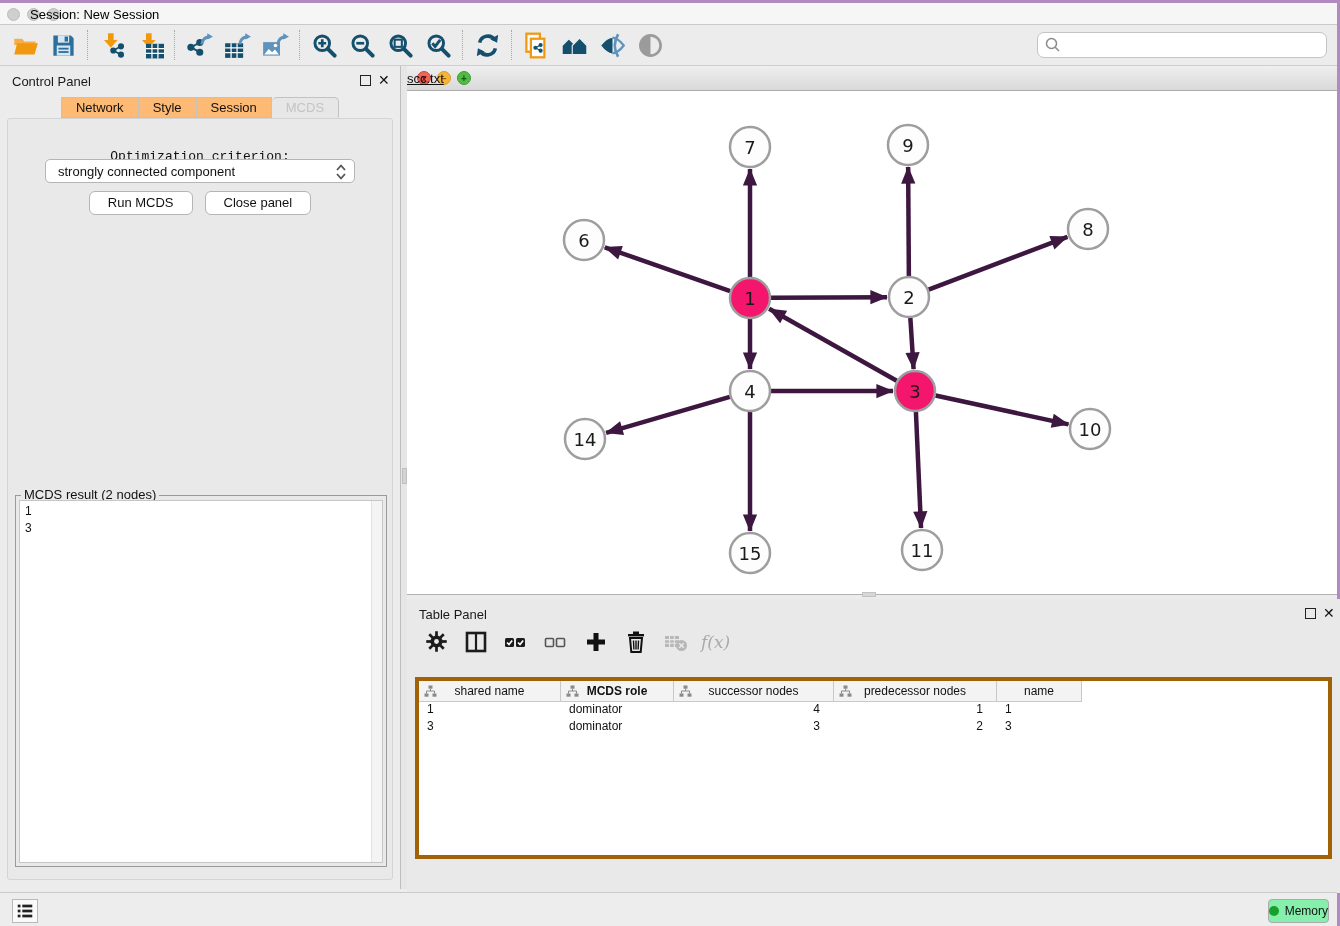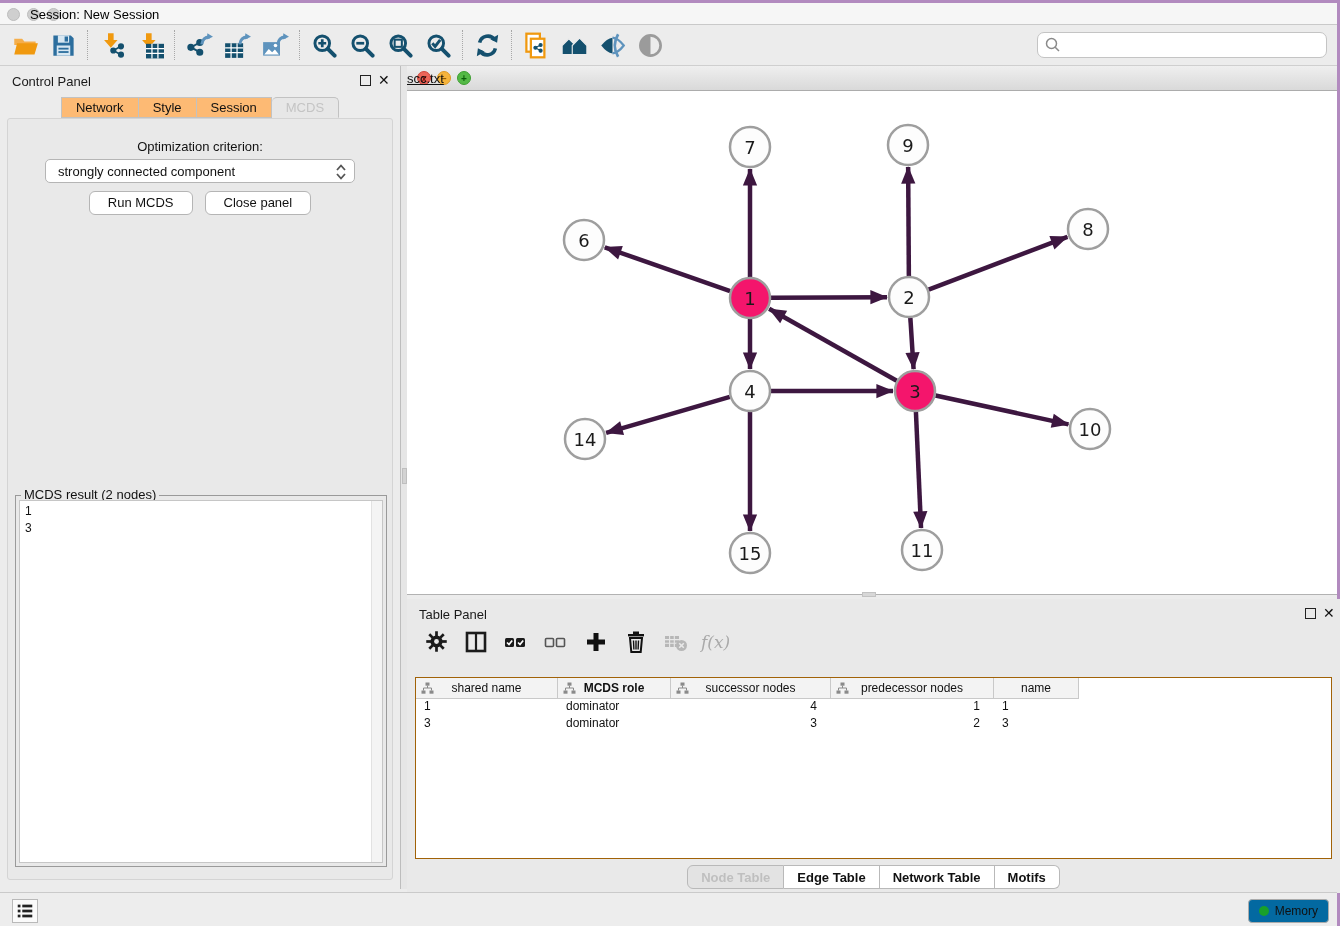--- a/index.html
+++ b/index.html
@@ -24,21 +24,21 @@
   .cpanel { position:absolute; left:0; top:63px; width:400px; height:823px; background:#ECECEC; }
   .panel-head { position:absolute; left:0; top:0; width:100%; height:28px; }
   .panel-head .ph-title { position:absolute; left:12px; top:8px; font-size:13px; color:#1A1A1A; }
   .ph-float { position:absolute; top:9px; width:11px; height:11px; border:1.5px solid #222; }
   .ph-close { position:absolute; top:7px; font-size:14px; font-weight:bold; color:#111; line-height:14px; }
   .cp-tabs { position:absolute; left:0; top:31px; width:100%; height:21px; display:flex; justify-content:center; }
   .cp-tab { height:21px; padding:0 14px; font-size:13px; line-height:20px; background:#fdba74; border:1px solid #C2C2C2; border-left:none; color:#111; }
   .cp-tab:first-child { border-left:1px solid #C2C2C2; }
   .cp-tab.active { background:#E7E7E7; color:#C4C4C4; border-radius:5px 5px 0 0; border-bottom:1px solid #E7E7E7; }
   .cp-body { position:absolute; left:7px; top:52px; width:386px; height:762px; background:#E9E9E9; border:1px solid #D4D4D4; border-radius:3px; }
-  .opt-label { position:absolute; left:0; top:20px; width:100%; text-align:center; font-size:13px; color:#111; }
+  .opt-label { position:absolute; left:0; top:30px; width:100%; text-align:center; font-size:13px; color:#111;font-family:Liberation Mono, monospace; }
   .dropdown { position:absolute; left:37px; top:40px; width:310px; height:24px; background:#FFF; border:1px solid #B5B5B5; border-radius:5px; display:flex; align-items:center; font-size:13px; padding-left:12px; color:#111; }
   .dropdown .dd-arrows { position:absolute; right:6px; top:2px; }
   .cp-buttons { position:absolute; left:0; top:72px; width:100%; display:flex; justify-content:center; gap:12px; }
   .cp-btn { height:24px; padding:0 18px; background:#FFF; border:1px solid #B5B5B5; border-radius:6px; font-size:13px; color:#111; line-height:22px; }
   .mcds-box { position:absolute; left:7px; top:376px; width:372px; height:372px; border:1px solid #9A9A9A; background:#E9E9E9; }
   .mcds-legend { position:absolute; left:5px; top:-9px; background:#E9E9E9; padding:0 3px; font-size:13px; color:#111; }
   .mcds-text { position:absolute; left:3px; top:4px; right:3px; bottom:3px; background:#FFF; border:1px solid #C6C6C6; font-size:12px; color:#111; padding:2px 5px; line-height:17px; }
   .mcds-scroll { position:absolute; right:4px; top:5px; bottom:4px; width:11px; background:#F4F4F4; border-left:1px solid #E2E2E2; }
 
   
@@ -53,39 +53,39 @@
   .tl.red { left:10px; background:#EC6559; border:1px solid #D0473C; color:#7E120B; }
   .tl.yel { left:30px; background:#F5B43B; border:1px solid #DE9A26; color:#8F5B00; }
   .tl.grn { left:50px; background:#54B946; border:1px solid #3E9E31; color:#0B5E0B; }
   .net-canvas { position:absolute; left:0; top:25px; width:930px; height:504px; background:#FFFFFF; border-bottom:1px solid #B2B2B2; }
   .hsplit-grip { position:absolute; left:455px; top:526px; width:14px; height:5px; background:#D7D7D7; border:1px solid #C2C2C2; }
 
   
   .tpanel { position:absolute; left:407px; top:596px; width:933px; height:294px; background:#E9E9E9; }
   .tp-toolbar { position:absolute; left:8px; top:26px; width:917px; height:44px; display:flex; align-items:center; gap:6px; padding-left:4px; }
   .tp-btn { width:34px; height:34px; display:flex; align-items:flex-start; justify-content:center; }
-  .tp-table { position:absolute; left:8px; top:78px; width:917px; height:182px; background:#FFF; border:1px solid #a16207; overflow:hidden; }
+  .tp-table { position:absolute; left:8px; top:78px; width:917px; height:182px; background:#FFF; border:4px solid #a16207; overflow:hidden; }
   .thead { display:flex; height:21px; }
   .th { background:#F3F3F3; border-right:1px solid #C9C9C9; border-bottom:1px solid #C9C9C9; display:flex; align-items:center; justify-content:center; gap:5px; font-size:12px; color:#111; position:relative; }
   .th .hicon { position:absolute; left:5px; top:4px; }
   .trow { display:flex; height:17px; font-size:12px; color:#111; }
   .td { overflow:hidden; white-space:nowrap; }
   .td.left { padding-left:8px; text-align:left; }
   .td.right { padding-right:14px; text-align:right; }
 
   .tp-tabs { position:absolute; left:0; top:266px; width:100%; display:flex; justify-content:center; }
   .tp-tab { height:24px; padding:0 13px; font-size:13px; font-weight:bold; line-height:23px; background:#FFF; border:1px solid #B9B9B9; border-left:none; color:#111; }
   .tp-tab:first-child { border-left:1px solid #B9B9B9; border-radius:6px 0 0 6px; }
   .tp-tab:last-child { border-radius:0 6px 6px 0; }
   .tp-tab.active { background:#E3E3E3; color:#BFBFBF; }
 
   
   .statusbar { position:absolute; left:0; top:889px; width:100%; height:34px; background:#EDEDED; border-top:1px solid #CACACA; }
   .sb-left-btn { position:absolute; left:12px; top:6px; width:26px; height:24px; background:#FAFAFA; border:1px solid #B9B9B9; display:flex; align-items:center; justify-content:center; }
-  .memory-btn { position:absolute; right:8px; top:6px; height:24px; padding:0 10px; background:#0369a1; border:1px solid #ABABAB; border-radius:4px; display:flex; align-items:center; gap:6px; font-size:12px; color:#111; }
+  .memory-btn { position:absolute; right:8px; top:6px; height:24px; padding:0 0; background:#86efac; border:1px solid #ABABAB; border-radius:4px; display:flex; align-items:center; gap:6px; font-size:12px; color:#111; }
   .memory-dot { width:10px; height:10px; border-radius:50%; background:#18A02C; }
 </style>
 </head>
 <body>
 
 <div id="app">
   <div id="frame">
 
     <div class="titlebar">
       <div class="dot" style="left:7px"></div>
@@ -507,26 +507,20 @@
             </div>
             <div class="trow">
               <div class="td left" style="width: 142px;">3</div>
               <div class="td left" style="width: 113px;">dominator</div>
               <div class="td right" style="width: 160px;">3</div>
               <div class="td right" style="width: 163px;">2</div>
               <div class="td left" style="width: 85px;">3</div>
             </div>
           </div>
       </div>
-      <div class="tp-tabs" id="tp-tabs">
-          <div class="tp-tab active">Node Table</div>
-          <div class="tp-tab">Edge Table</div>
-          <div class="tp-tab">Network Table</div>
-          <div class="tp-tab">Motifs</div>
-        </div>
     </div>
 
     <div class="statusbar">
       <div class="sb-left-btn">
         <svg width="20" height="20" viewBox="0 0 22 22">
           <g fill="#222">
               <rect x="3" y="4" width="3" height="3"></rect>
               <rect x="8" y="4" width="11" height="3"></rect>
               <rect x="3" y="9.5" width="3" height="3"></rect>
               <rect x="8" y="9.5" width="11" height="3"></rect>

